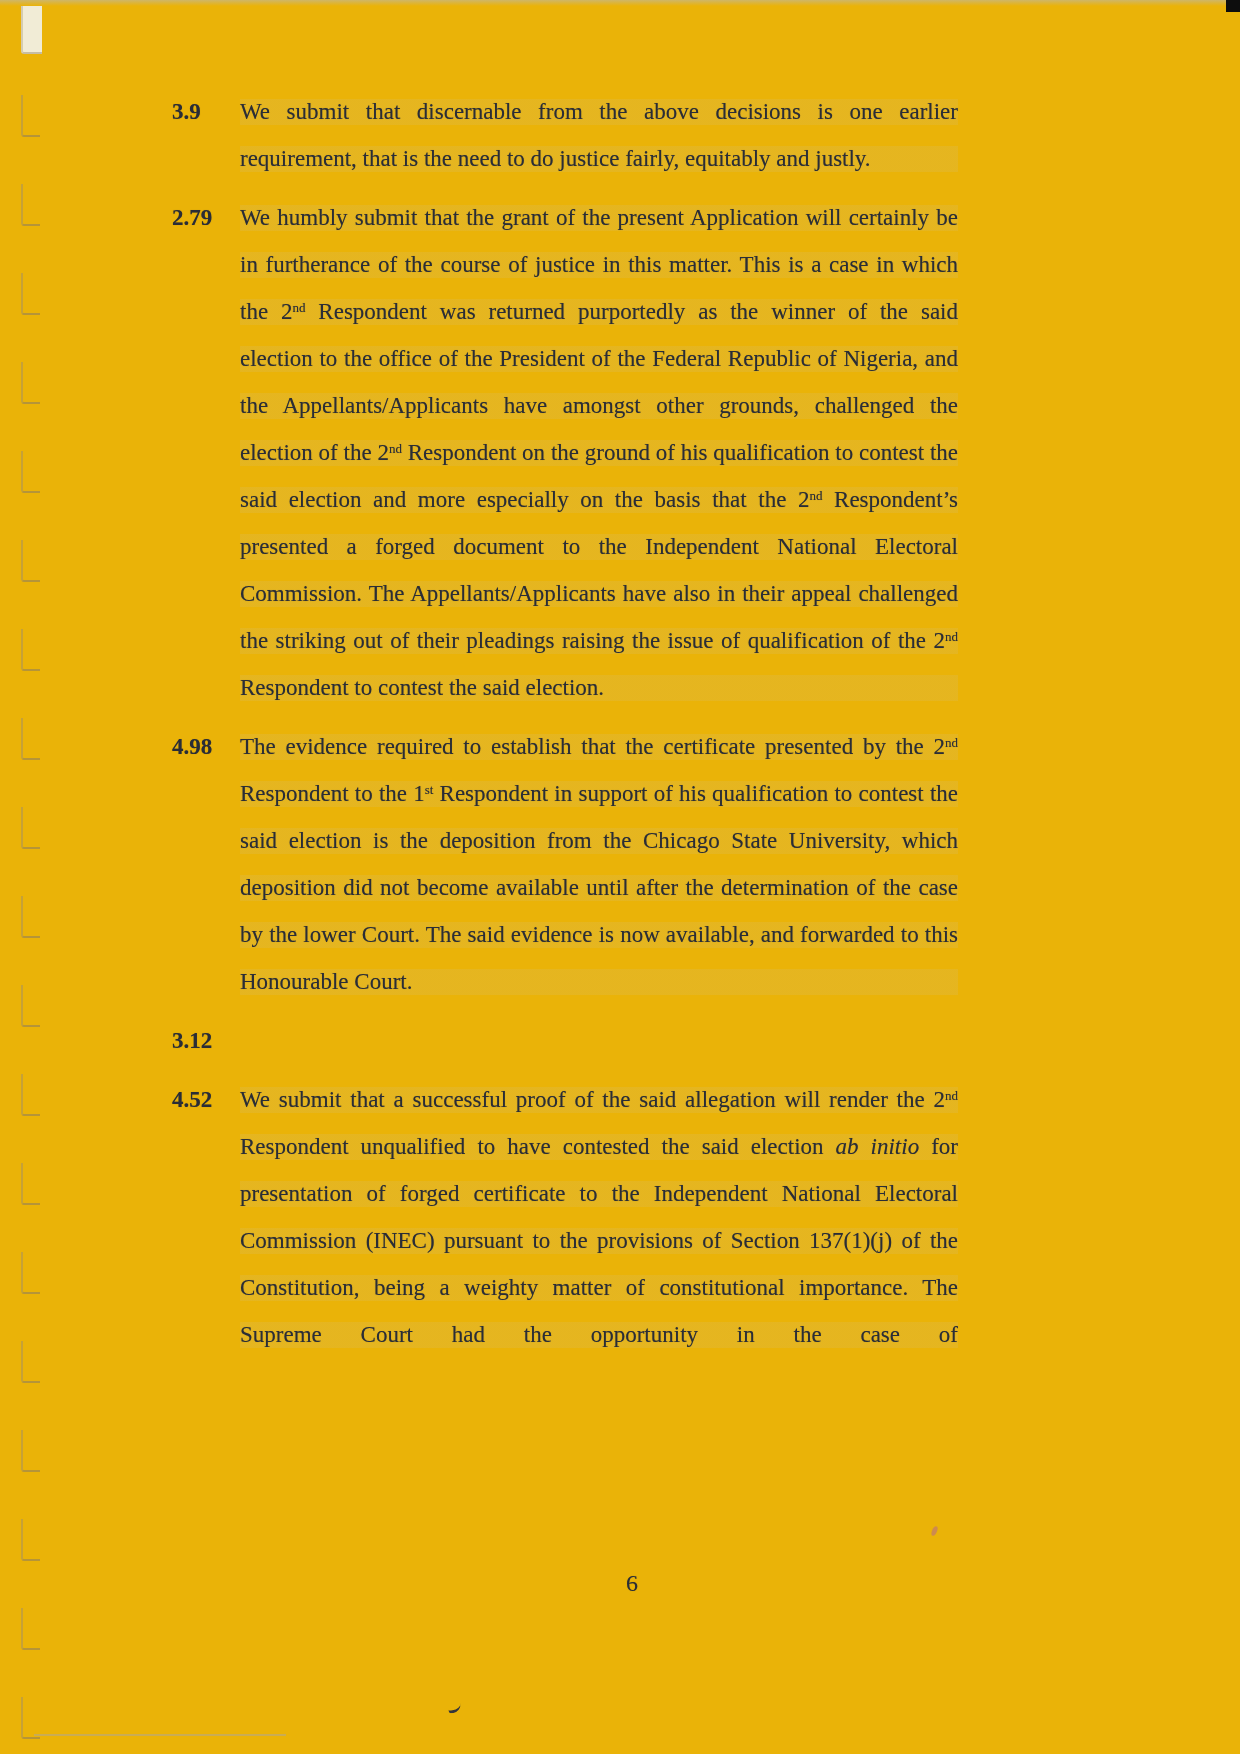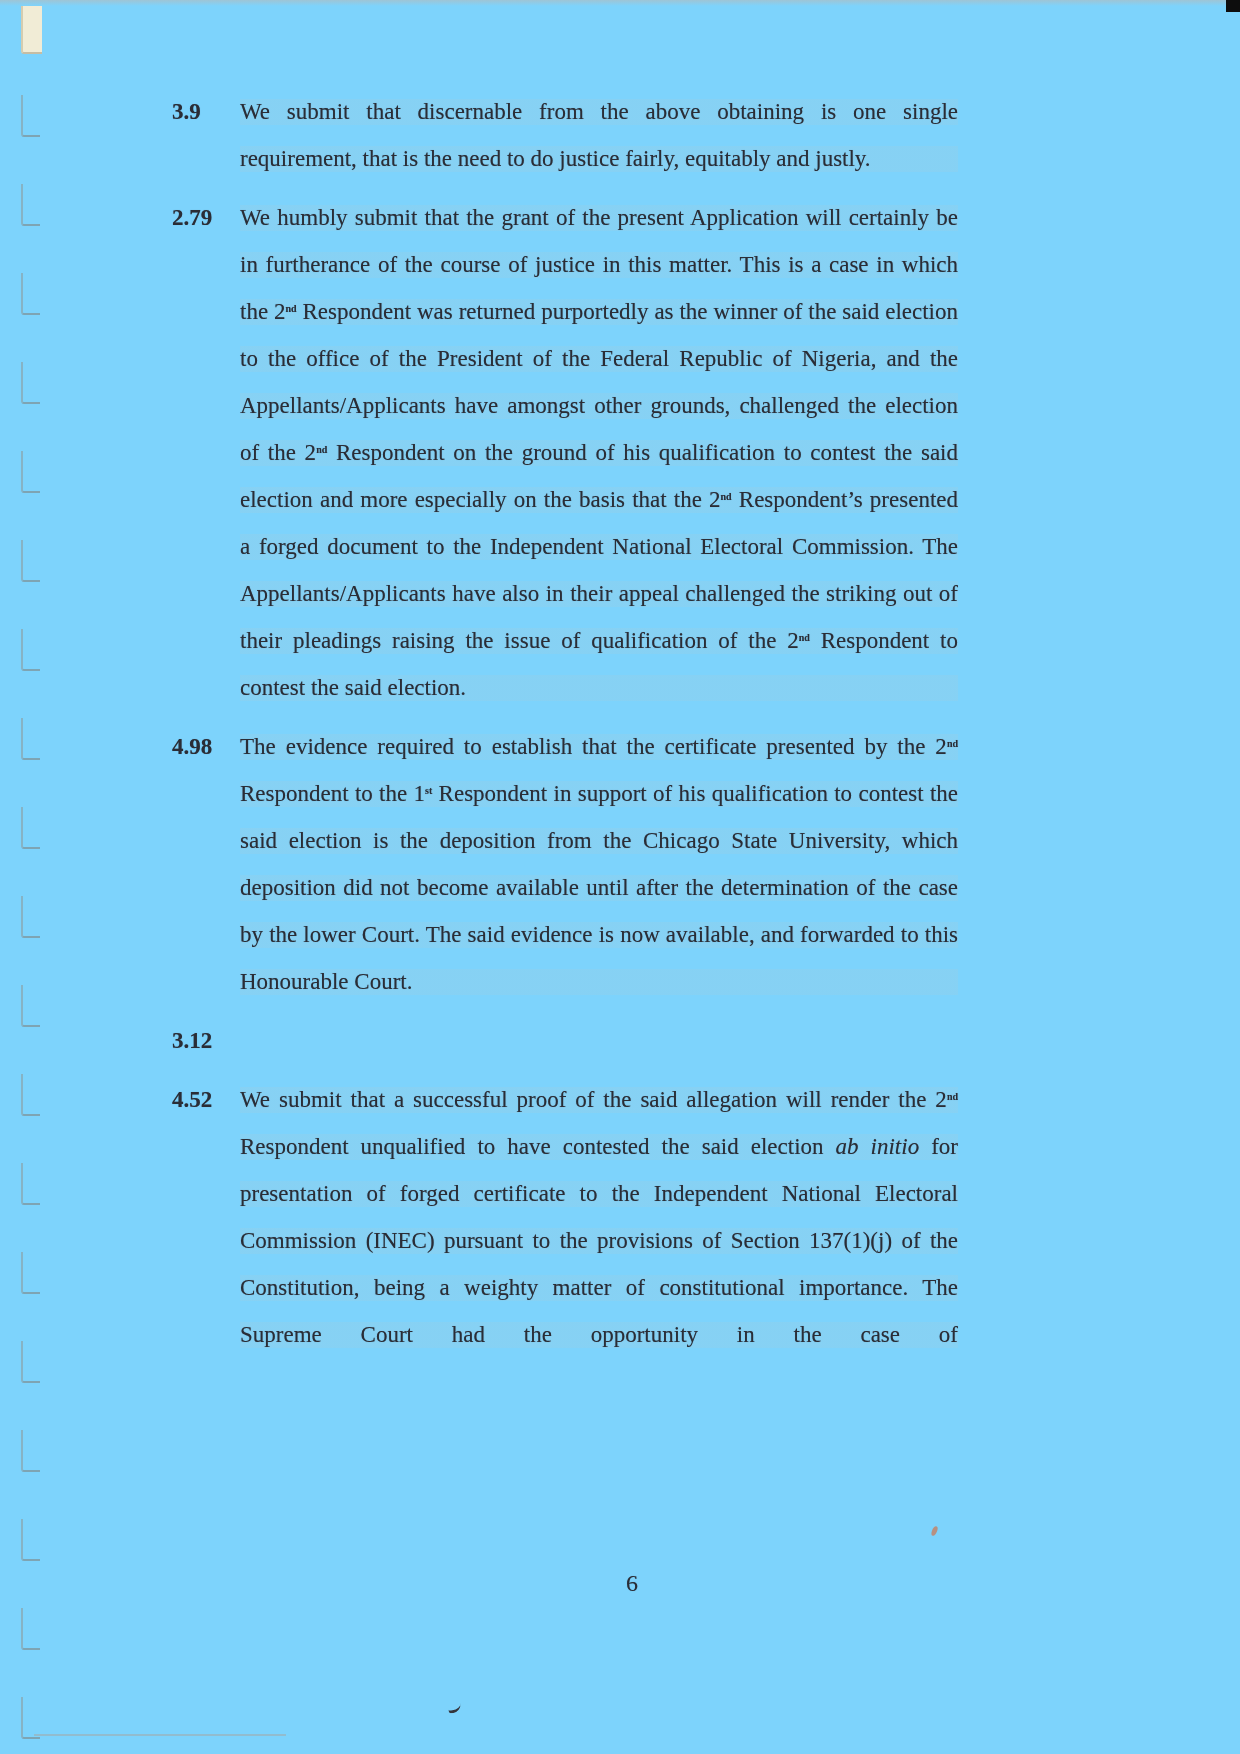--- a/index.html
+++ b/index.html
@@ -5,21 +5,21 @@
   html, body { margin: 0; padding: 0; }
   body {
     width: 1240px; height: 1754px;
     position: relative;
     background: #fbfbf9;
     font-family: "Liberation Serif", serif;
     overflow: hidden;
   }
   .page {
     position: absolute; inset: 0;
-    background: #7dd3fc;
+    background: #eab308;
   }
   
   .top-edge {
     position: absolute; top: 0; left: 0; right: 0; height: 6px;
     background: linear-gradient(to bottom, rgba(185,185,182,0.55), rgba(253,253,251,0));
   }
   
   .corner-mark {
     position: absolute; top: 0; right: 0; width: 14px; height: 12px;
     background: #0d0d0d;
@@ -62,21 +62,21 @@
       rgba(255,255,255,0) 0px,
       rgba(255,255,255,0) 11px,
       rgba(198,198,190,0.13) 11px,
       rgba(198,198,190,0.13) 37px,
       rgba(255,255,255,0) 37px,
       rgba(255,255,255,0) 47px
     );
   }
   .para-text.justify-last { text-align-last: justify; }
   .para-text sup {
-    font-size: 10px; line-height: 0; vertical-align: 7px; font-weight: bold;
+    font-size: 13px; line-height: 0; vertical-align: 7px;
   }
   .para-text em { font-style: italic; }
   .page-number {
     position: absolute; left: 612px; top: 1570px; width: 40px;
     text-align: center;
     font-size: 24px; color: #2a2d36;
     text-shadow: 0 0 0.7px rgba(44,48,64,0.45);
   }
   
   .bottom-line {
@@ -123,21 +123,21 @@
       <div class="bind-mark" style="top: 1341px;"></div>
       <div class="bind-mark" style="top: 1430px;"></div>
       <div class="bind-mark" style="top: 1519px;"></div>
       <div class="bind-mark" style="top: 1608px;"></div>
       <div class="bind-mark" style="top: 1697px;"></div>
     </div>
 
   <div class="content">
       <div class="para">
         <div class="para-num">3.9</div>
-        <div class="para-text">We submit that discernable from the above obtaining is one single requirement, that is the need to do justice fairly, equitably and justly.</div>
+        <div class="para-text">We submit that discernable from the above decisions is one earlier requirement, that is the need to do justice fairly, equitably and justly.</div>
       </div>
       <div class="para">
         <div class="para-num">2.79</div>
         <div class="para-text">We humbly submit that the grant of the present Application will certainly be in furtherance of the course of justice in this matter. This is a case in which the 2<sup>nd</sup> Respondent was returned purportedly as the winner of the said election to the office of the President of the Federal Republic of Nigeria, and the Appellants/Applicants have amongst other grounds, challenged the election of the 2<sup>nd</sup> Respondent on the ground of his qualification to contest the said election and more especially on the basis that the 2<sup>nd</sup> Respondent’s presented a forged document to the Independent National Electoral Commission. The Appellants/Applicants have also in their appeal challenged the striking out of their pleadings raising the issue of qualification of the 2<sup>nd</sup> Respondent to contest the said election.</div>
       </div>
       <div class="para">
         <div class="para-num">4.98</div>
         <div class="para-text">The evidence required to establish that the certificate presented by the 2<sup>nd</sup> Respondent to the 1<sup>st</sup> Respondent in support of his qualification to contest the said election is the deposition from the Chicago State University, which deposition did not become available until after the determination of the case by the lower Court. The said evidence is now available, and forwarded to this Honourable Court.</div>
       </div>
       <div class="para">

